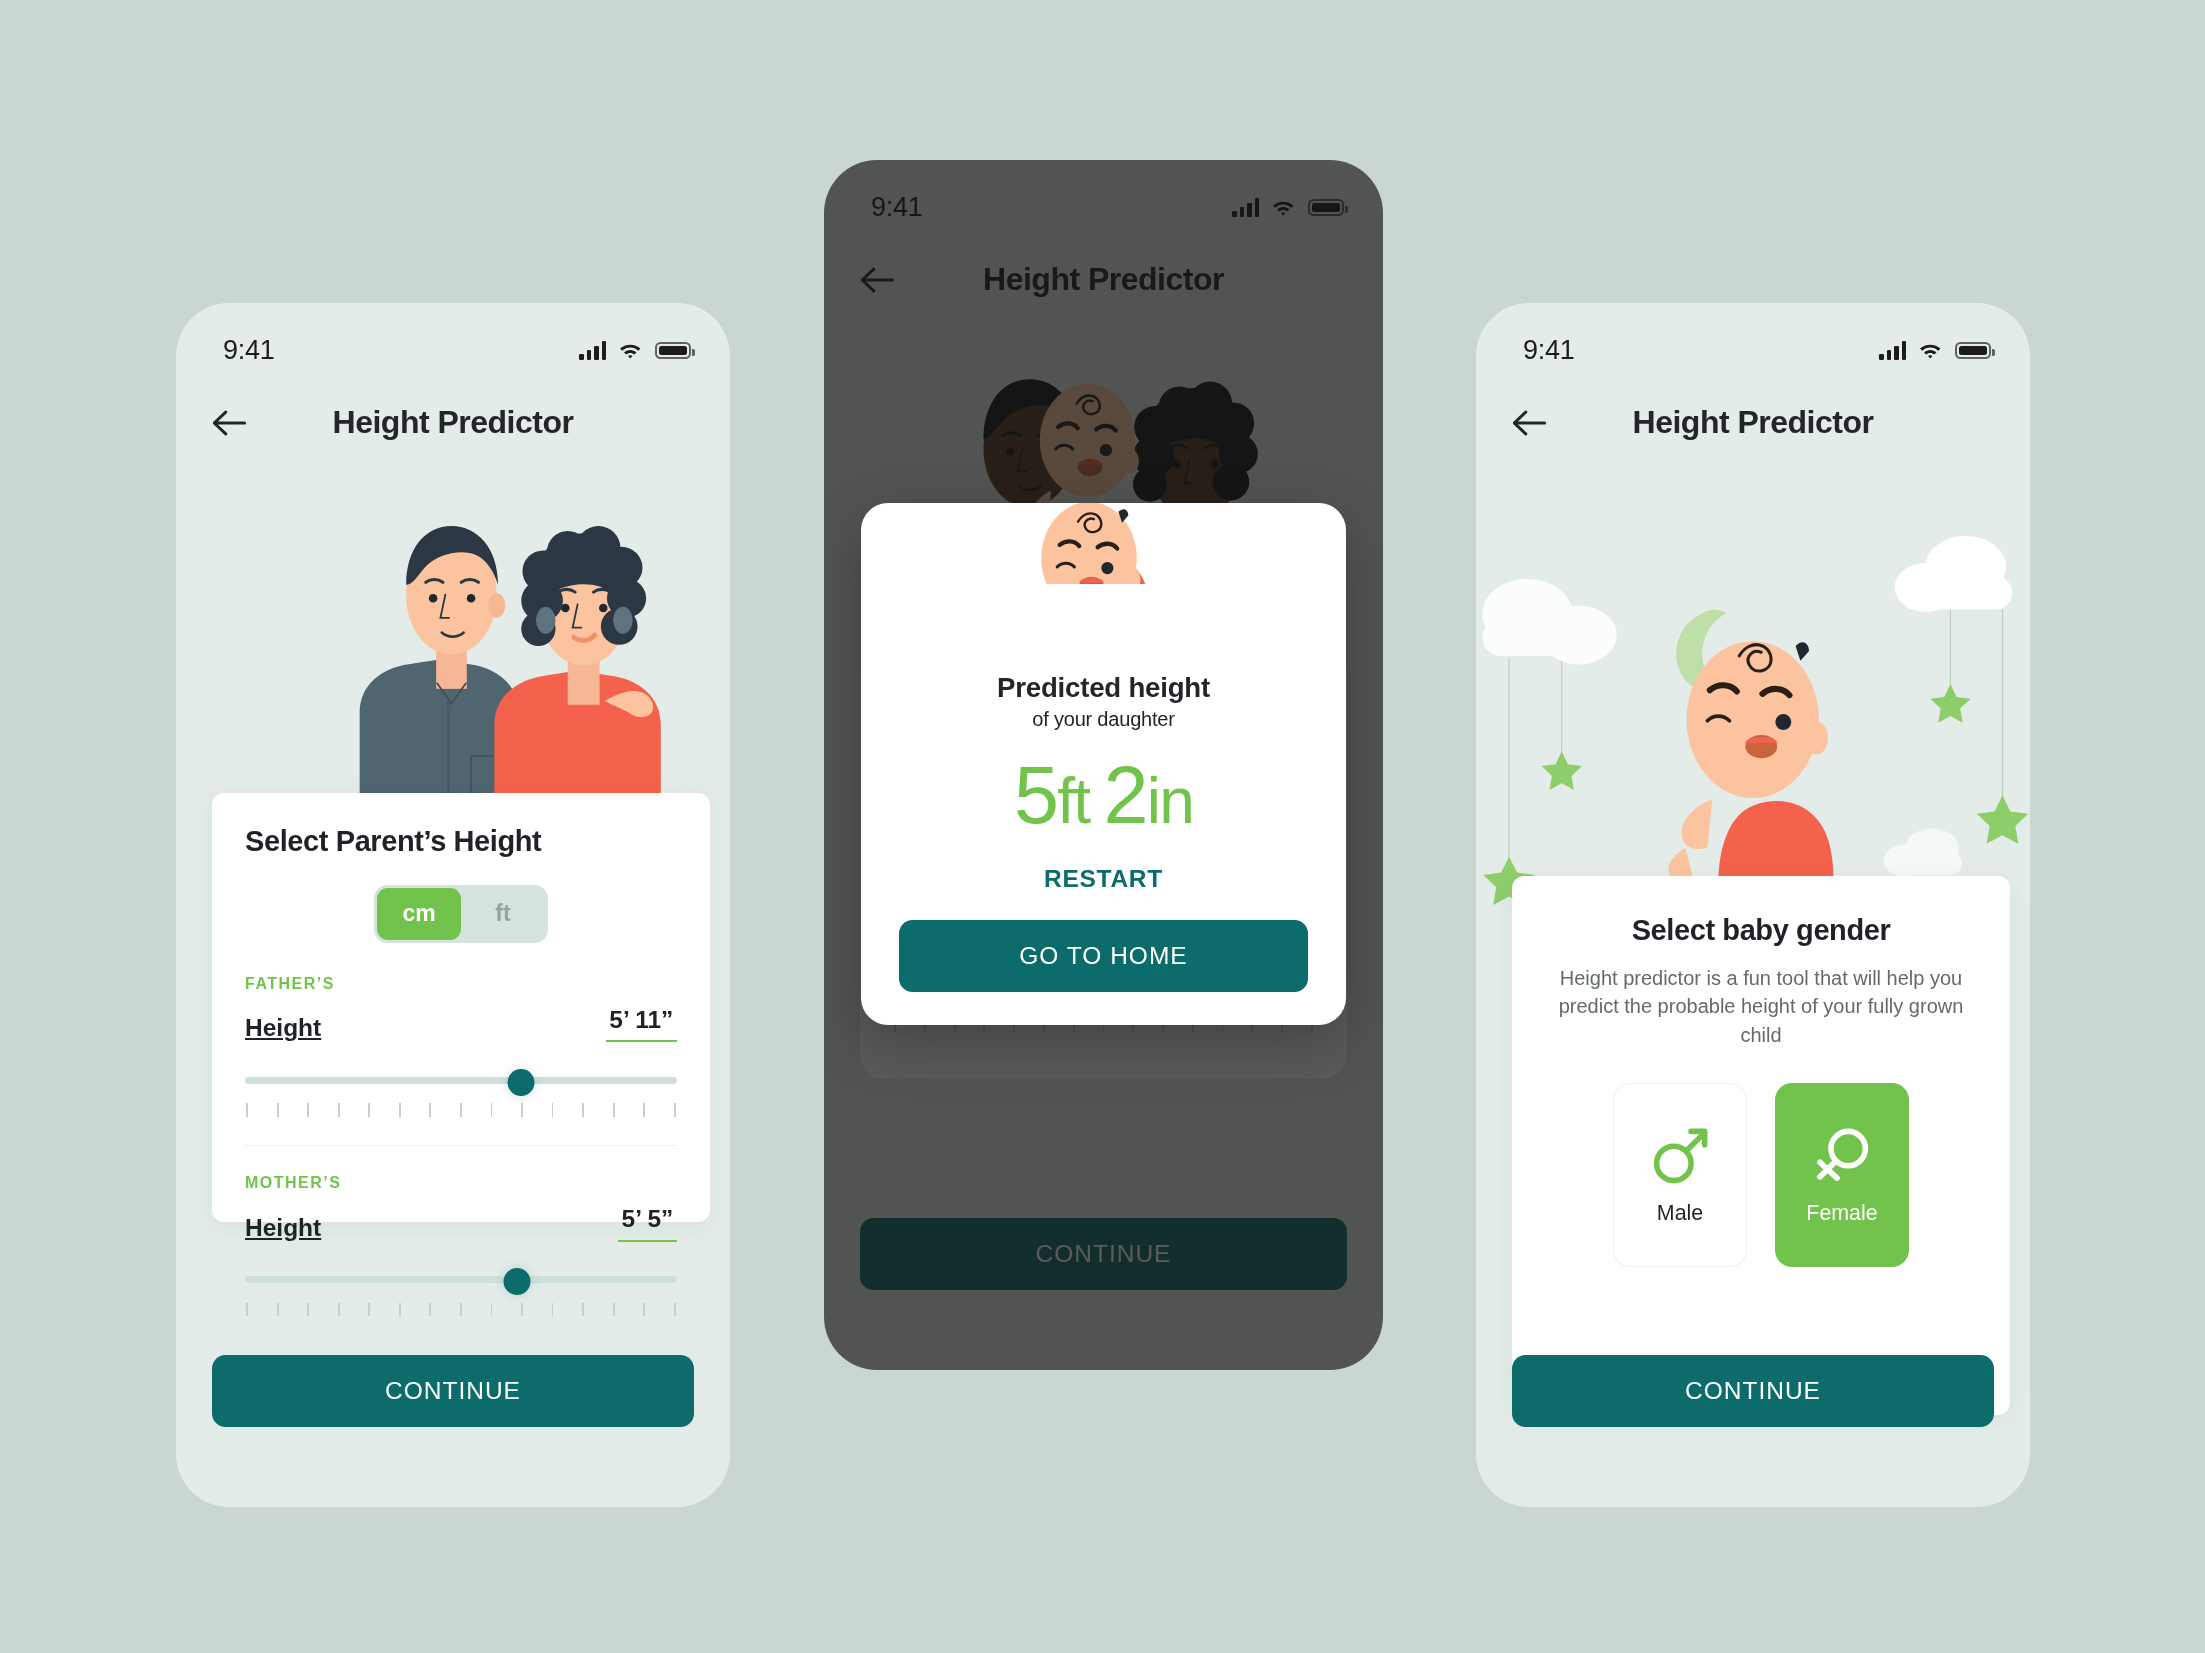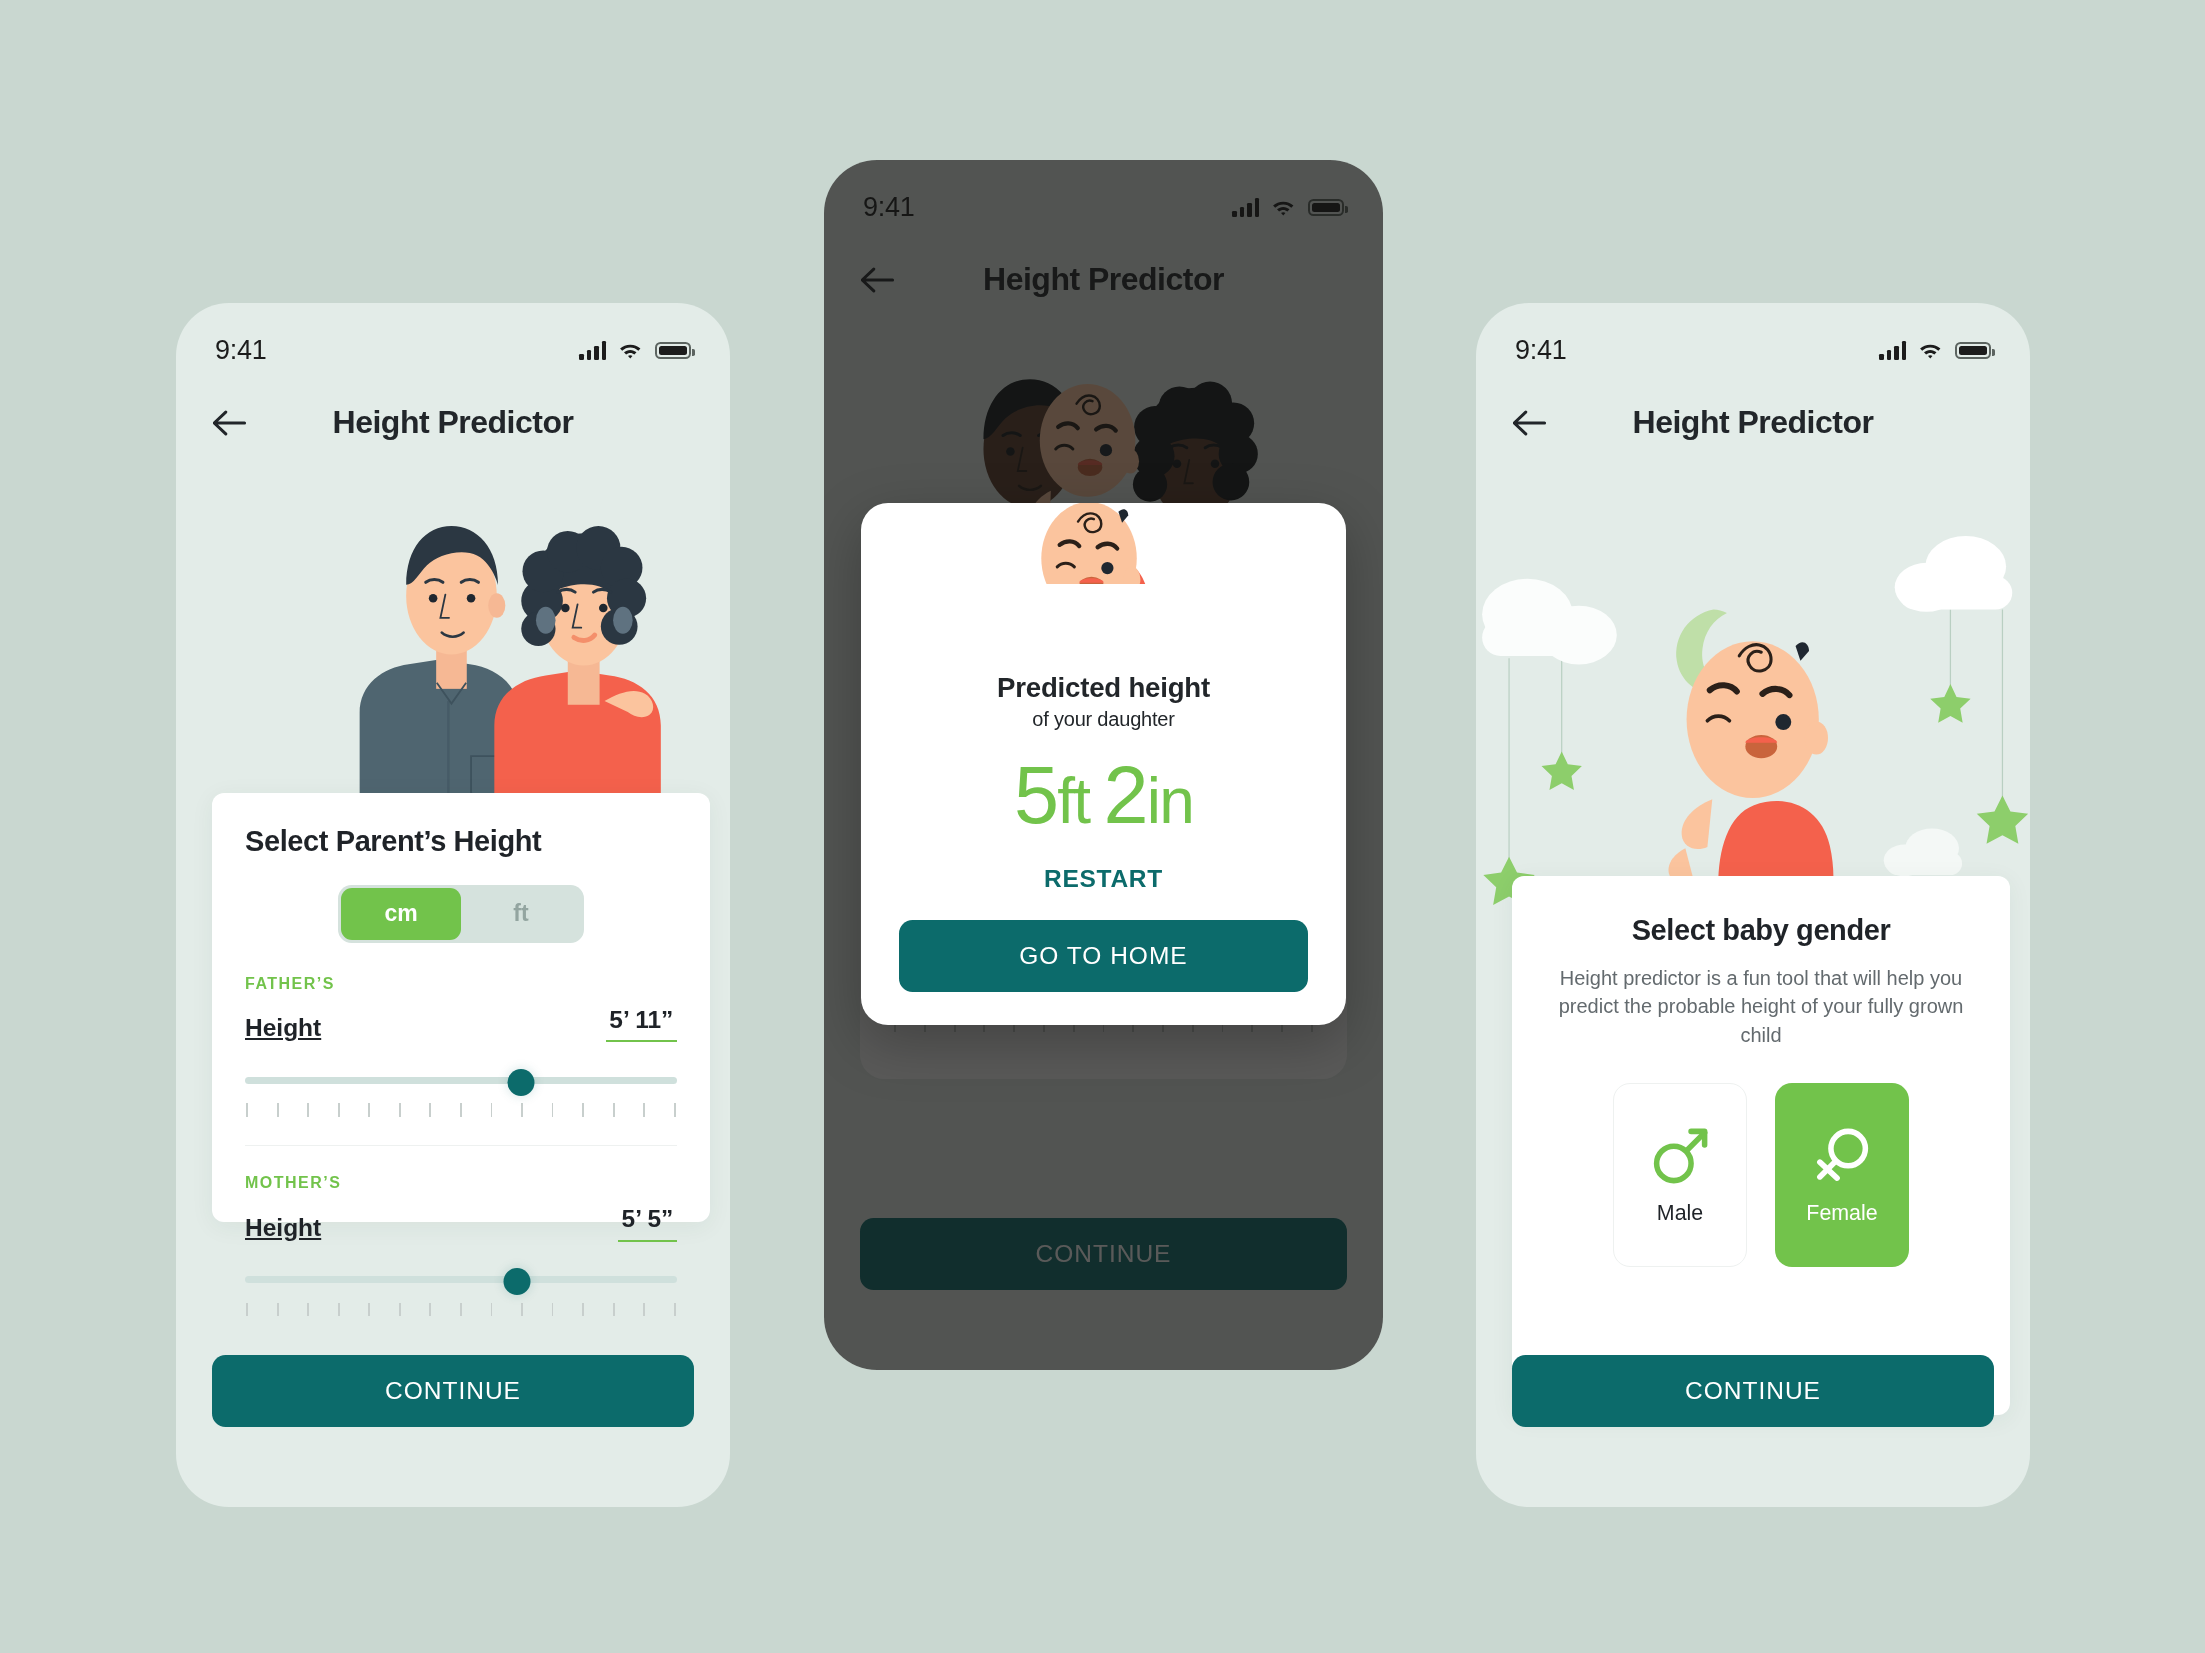--- a/index.html
+++ b/index.html
@@ -16,21 +16,21 @@
     position: absolute;
     border-radius: 53px;
     overflow: hidden;
   }
   #phone-1 { left: 176px;  top: 303px;  width: 554px;  height: 1204px; background: #e3ece8; }
   #phone-2 { left: 824px; top: 160px;  width: 559px;  height: 1210px; background: #e3ece8; }
   #phone-3 { left: 1476px; top: 303px;  width: 554px;  height: 1204px; background: #e3ece8; }
 
   
   .statusbar {
-    position: absolute; top: 0; left: 0; right: 0; height: 74px;
+    position: absolute; top: 0; left: 8px; right: 0; height: 74px;
     display: flex; align-items: center; justify-content: space-between;
     padding: 21px 39px 0 39px;
   }
   .status-time { font-size: 27px; font-weight: 500; color: #1c1c1c; letter-spacing: -0.3px; }
   .status-icons { display: flex; align-items: center; gap: 12.3px; }
   .bars { display: flex; align-items: flex-end; gap: 3.1px; height: 19.6px; }
   .bars i { width: 4.3px; background: #1c1c1c; border-radius: 1.2px; display: block; }
   .bars i:nth-child(1){height:6.7px}
   .bars i:nth-child(2){height:10.4px}
   .bars i:nth-child(3){height:14.7px}
@@ -73,21 +73,21 @@
     box-shadow: 0 4.9px 24.5px rgba(40,60,50,0.06);
   }
   #sheet-1 { top: 490px; height: 429px; padding: 32px 33px 0 33px; }
   #sheet-3 { top: 573px; height: 539px; padding: 38px 33px 0 33px; }
 
   .sheet-title { font-size: 29px; font-weight: 700; color: #1f2328; letter-spacing: -0.4px; }
 
   
   .segwrap { display: flex; justify-content: center; margin-top: 27px; }
   .segment {
-    display: flex; background: #d5e2dd; border-radius: 13.5px; padding: 3.1px; width: 246px;
+    display: flex; background: #d5e2dd; border-radius: 13.5px; padding: 3.1px; width: 174px;
   }
   .seg-opt {
     flex: 1; text-align: center; padding: 12.3px 0; border-radius: 11px;
     font-size: 23px; font-weight: 600; color: #93a5a0; cursor: pointer;
   }
   .seg-opt.active { background: #72c34b; color: #ffffff; }
 
   
   .hrow { margin-top: 32px; }
   .hrow.second { border-top: 1.2px solid #eef1f0; padding-top: 28px; margin-top: 28px; }

